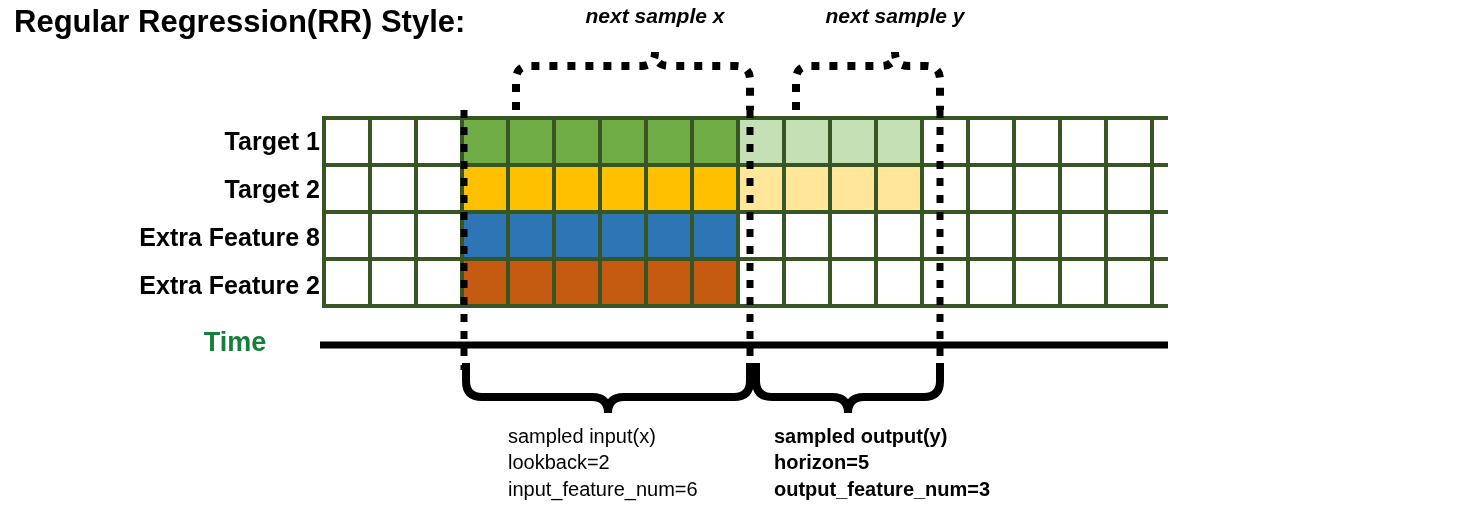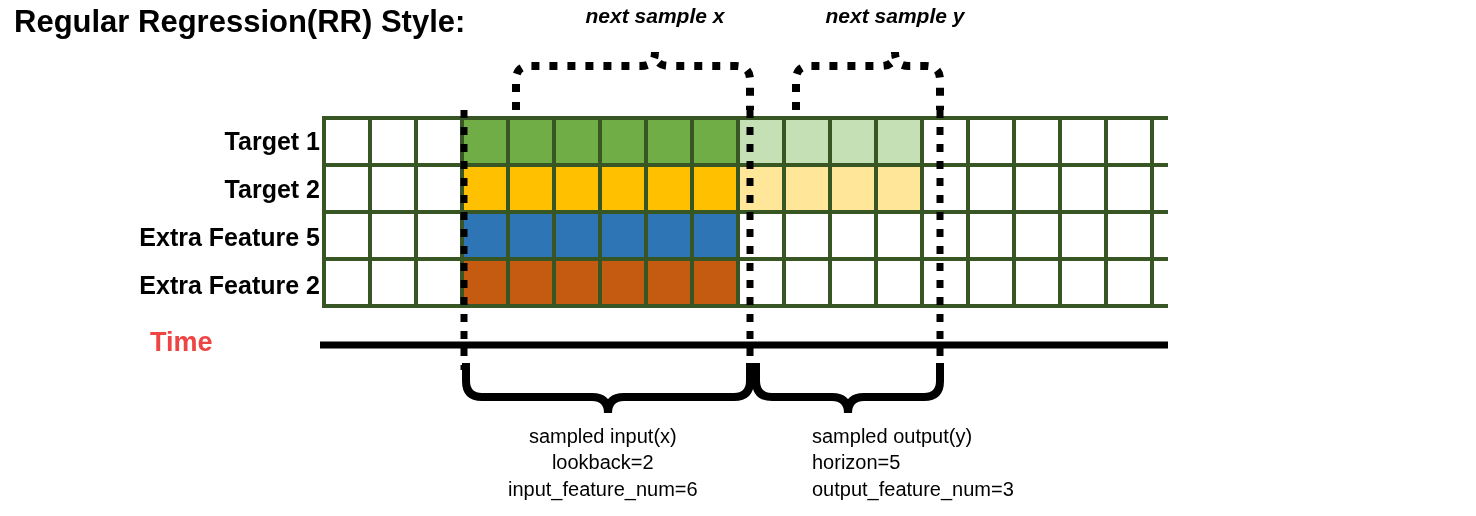--- a/index.html
+++ b/index.html
@@ -14,43 +14,43 @@
   .row-label.r0{top:11px;} .row-label.r1{top:59px;}
   .row-label.r2{top:107px;} .row-label.r3{top:155px;}
 
   
   #grid{position:absolute;left:322px;top:116px;width:1108px;height:192px;
         background:#375623;display:grid;grid-template-columns:repeat(24,1fr);
         grid-template-rows:repeat(4,1fr);gap:4px;padding:4px;box-sizing:border-box;}
   .cell{background:#ffffff;}
 
   
-  #time-label{position:absolute;left:150px;top:327px;width:170px;text-align:left;
-              font-size:27px;font-weight:700;color:#ef4444;}
+  #time-label{position:absolute;left:150px;top:327px;width:170px;text-align:center;
+              font-size:27px;font-weight:700;color:#15803d;}
   #time-axis{position:absolute;left:320px;top:330px;width:1156px;height:32px;}
 
   
   #overlay{position:absolute;left:0;top:0;width:1476px;height:516px;pointer-events:none;}
 
   .ann{position:absolute;font-size:21px;font-style:italic;font-weight:600;color:#000;
        text-align:center;white-space:nowrap;transform:translateX(-50%);}
 
   .caption{position:absolute;font-size:20px;color:#000;white-space:nowrap;line-height:1.32;}
 </style>
 </head>
 <body>
 
 <div id="stage">
 
   <div id="page-title">Regular Regression(RR) Style:</div>
 
   <div id="labels">
     <div class="row-label r0">Target 1</div>
     <div class="row-label r1">Target 2</div>
-    <div class="row-label r2">Extra Feature 5</div>
+    <div class="row-label r2">Extra Feature 8</div>
     <div class="row-label r3">Extra Feature 2</div>
   </div>
 
   <div id="grid" style="background: rgb(55, 86, 35); grid-template-columns: repeat(24, 1fr);">
       <div class="cell" style="background: rgb(255, 255, 255);"></div>
       <div class="cell" style="background: rgb(255, 255, 255);"></div>
       <div class="cell" style="background: rgb(255, 255, 255);"></div>
       <div class="cell" style="background: rgb(112, 173, 71);"></div>
       <div class="cell" style="background: rgb(112, 173, 71);"></div>
       <div class="cell" style="background: rgb(112, 173, 71);"></div>
@@ -162,24 +162,24 @@
     <path d="M 516 110 L 516 80 Q 516 66 530 66 L 641 66 Q 655 66 655 52 Q 655 66 669 66 L 736 66 Q 750 66 750 80 L 750 110" fill="none" stroke="#000" stroke-width="8" stroke-dasharray="8,10" stroke-linecap="butt"></path>
     <path d="M 796 110 L 796 80 Q 796 66 810 66 L 881 66 Q 895 66 895 52 Q 895 66 909 66 L 926 66 Q 940 66 940 80 L 940 110" fill="none" stroke="#000" stroke-width="8" stroke-dasharray="8,10" stroke-linecap="butt"></path>
 
     <path d="M 466 363 L 466 381 Q 466 397 482 397 L 592 397 Q 608 397 608 413 Q 608 397 624 397 L 734 397 Q 750 397 750 381 L 750 363" fill="none" stroke="#000" stroke-width="8" stroke-linecap="butt"></path>
     <path d="M 756 363 L 756 381 Q 756 397 772 397 L 832 397 Q 848 397 848 413 Q 848 397 864 397 L 924 397 Q 940 397 940 381 L 940 363" fill="none" stroke="#000" stroke-width="8" stroke-linecap="butt"></path>
   </svg>
 
   <div class="ann" style="left:895px;top:4px;">next sample y</div>
   <div class="ann" style="left:655px;top:4px;">next sample x</div>
 
-  <div class="caption" style="left:508px;top:423px;text-align:center;">
+  <div class="caption" style="left:508px;top:423px;">
     <div>sampled input(x)</div>
     <div>lookback=2</div>
     <div>input_feature_num=6</div>
   </div>
-  <div class="caption" style="left:812px;top:423px;">
+  <div class="caption" style="left:774px;top:423px;font-weight:bold;">
     <div>sampled output(y)</div>
     <div>horizon=5</div>
     <div>output_feature_num=3</div>
   </div>
 
 </div>
 
 </body></html>

